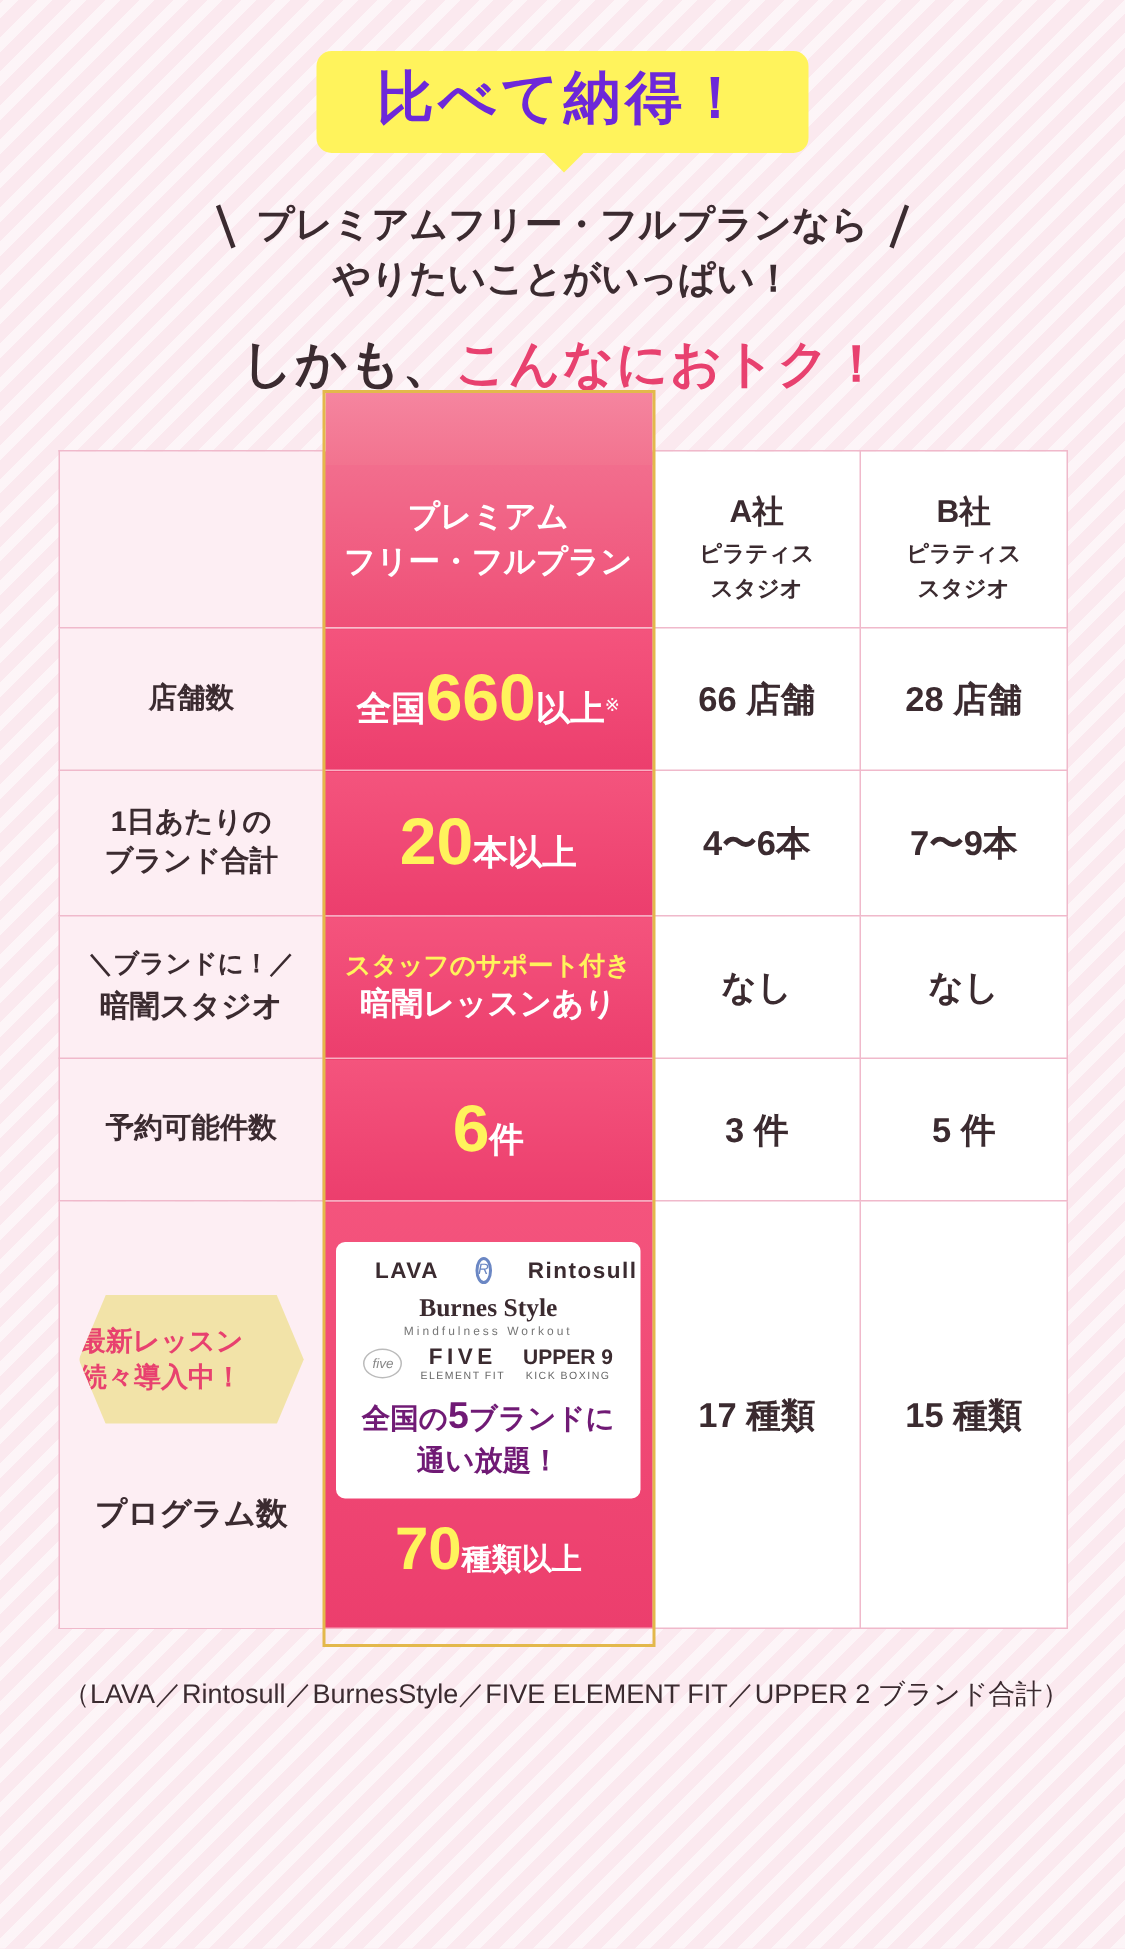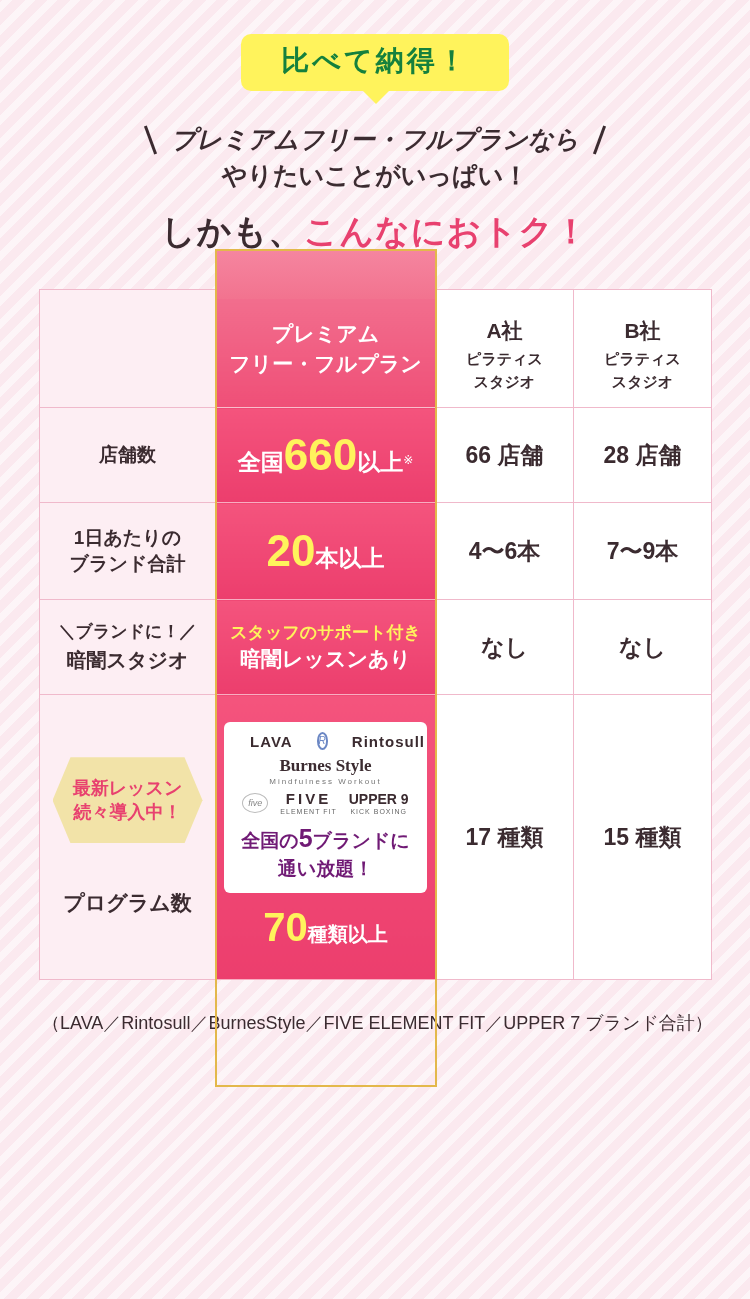--- a/index.html
+++ b/index.html
@@ -27,23 +27,23 @@
 
   .badge-wrap { display: flex; justify-content: center; }
   .badge {
     position: relative;
     background: #fff35c;
     border-radius: 10px;
     padding: 12px 40px 14px 40px;
     display: inline-block;
   }
   .badge-text {
-    font-size: 28px;
-    font-weight: bold;
-    color: #15803d;
+    font-size: 38px;
+    font-weight: bold;
+    color: #6d28d9;
     letter-spacing: 3px;
     line-height: 1.1;
     white-space: nowrap;
   }
   .badge::after {
     content: "";
     position: absolute;
     left: 50%;
     bottom: -13px;
     margin-left: -13px;
@@ -54,21 +54,21 @@
   }
 
   .lead {
     margin-top: 30px;
     font-size: 25px;
     font-weight: bold;
     line-height: 1.45;
     color: #3b2b30;
     position: relative;
   }
-  .lead .l1 { display: inline-block; position: relative; padding: 0 26px; font-style: italic; }
+  .lead .l1 { display: inline-block; position: relative; padding: 0 26px; }
   .lead .l1::before,
   .lead .l1::after {
     content: "";
     position: absolute;
     top: 4px;
     width: 3px; height: 30px;
     background: #3b2b30;
   }
   .lead .l1::before { left: 4px; transform: rotate(-20deg); }
   .lead .l1::after  { right: 4px; transform: rotate(20deg); }
@@ -195,21 +195,21 @@
   .dkstudio-label .bottom { display: block; font-size: 20px; font-weight: bold; margin-top: 2px;}
 
   
   .prog-label-cell { background: #fdeef3; position: relative; height: 285px; }
   .hex {
     position: relative;
     width: 150px; height: 86px;
     margin: 0 auto;
     background: #f2e3a8;
     clip-path: polygon(12% 0%, 88% 0%, 100% 50%, 88% 100%, 12% 100%, 0% 50%);
-    display: flex; align-items: center; justify-content: center;
+    display: flex; align-items: center; justify-content: flex-start;
   }
   .hex span {
     font-size: 18px; font-weight: bold; color: #e8416f; line-height: 1.35;
   }
   .prog-label-text { margin-top: 46px; font-size: 21px; font-weight: bold; }
 
   .prem-prog { padding: 10px 8px 12px 8px; }
   .brand-card {
     background: #ffffff;
     border-radius: 6px;
@@ -336,20 +336,28 @@
           <span class="bottom">暗闇スタジオ</span>
         </td>
         <td class="prem dark-cell">
           <span class="l1">スタッフのサポート付き</span>
           <span class="l2">暗闇レッスンあり</span>
         </td>
         <td class="cell-val">なし</td>
         <td class="cell-val">なし</td>
       </tr>
 
+      <tr style="height:95px;">
+        <td class="row-label">予約可能件数</td>
+        <td class="prem">
+          <span class="big yellow">6</span><span class="mid">件</span>
+        </td>
+        <td class="cell-val">3 件</td>
+        <td class="cell-val">5 件</td>
+      </tr>
 
       <tr>
         <td class="prog-label-cell">
           <div class="hex">
             <span>
               <span>最新レッスン</span><br>
               <span>続々導入中！</span>
             </span>
           </div>
           <div class="prog-label-text">プログラム数</div>
@@ -389,14 +397,14 @@
         </td>
 
         <td class="comp-prog">17 種類</td>
         <td class="comp-prog">15 種類</td>
       </tr>
     </tbody>
   </table>
 </div>
 
 <div class="notes">
-  <div>（LAVA／Rintosull／BurnesStyle／FIVE ELEMENT FIT／UPPER 7 ブランド合計）</div>
+  <div>（LAVA／Rintosull／BurnesStyle／FIVE ELEMENT FIT／UPPER 2 ブランド合計）</div>
 </div>
 
 </body></html>

